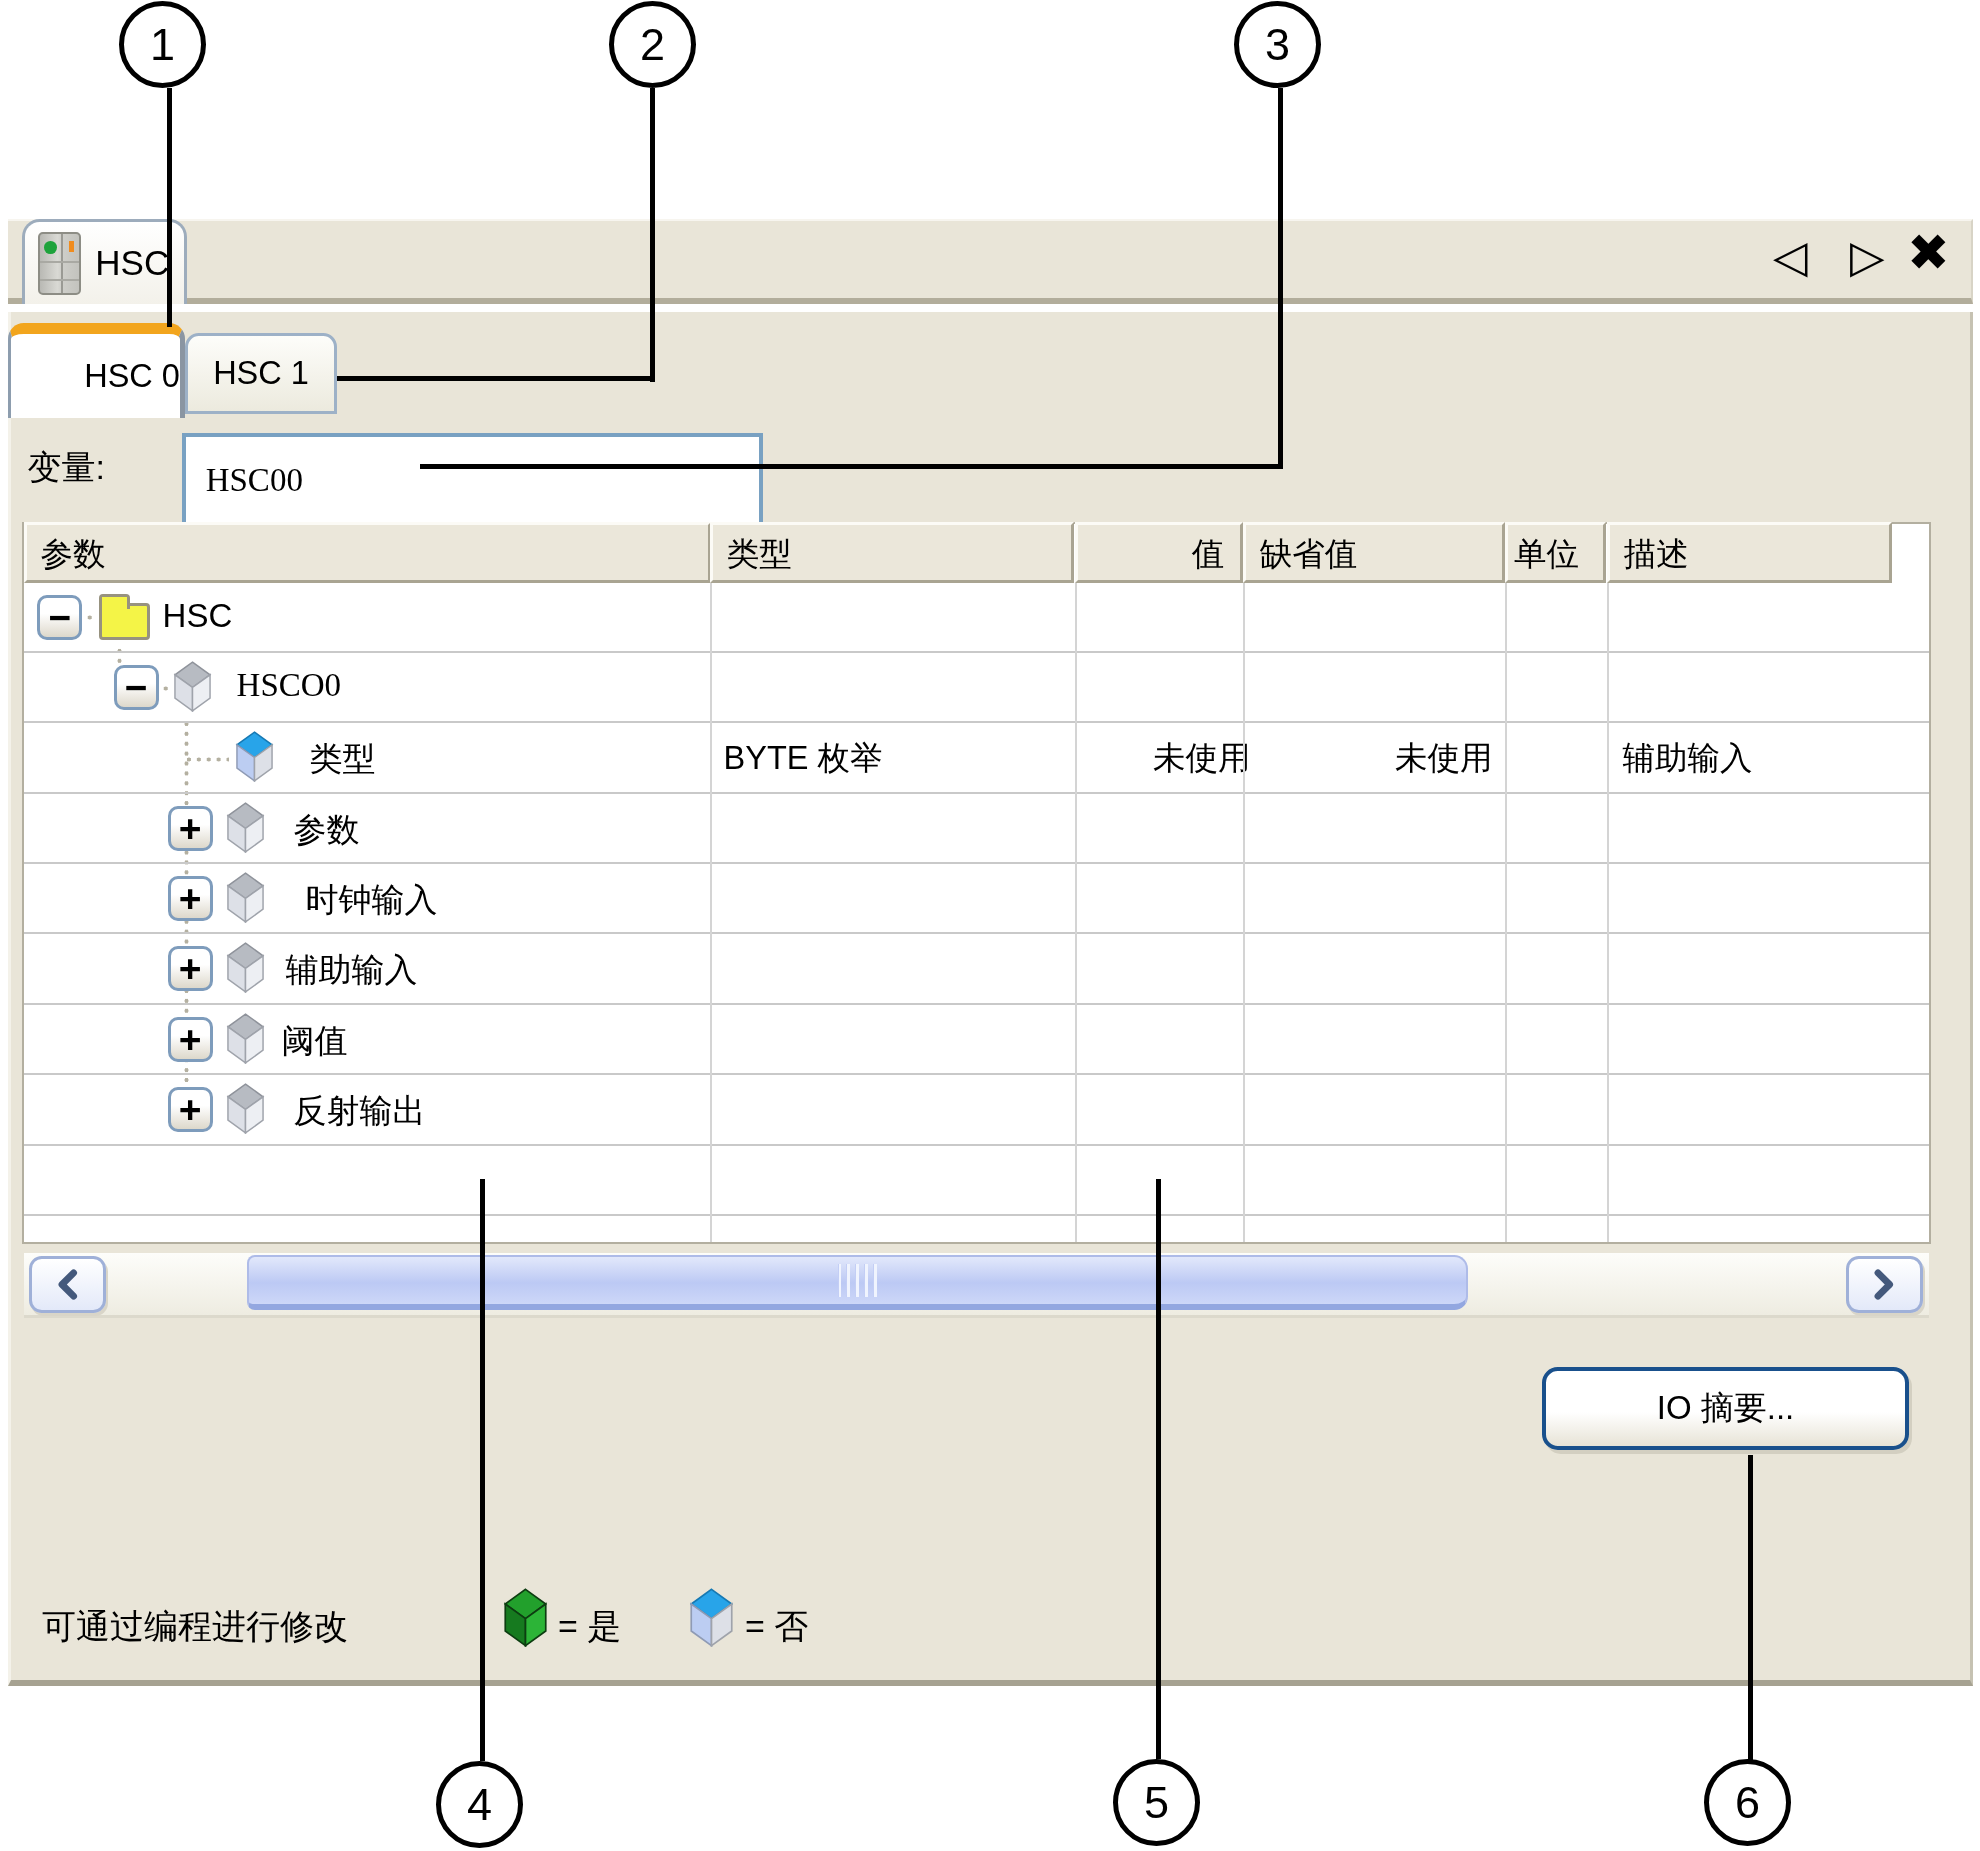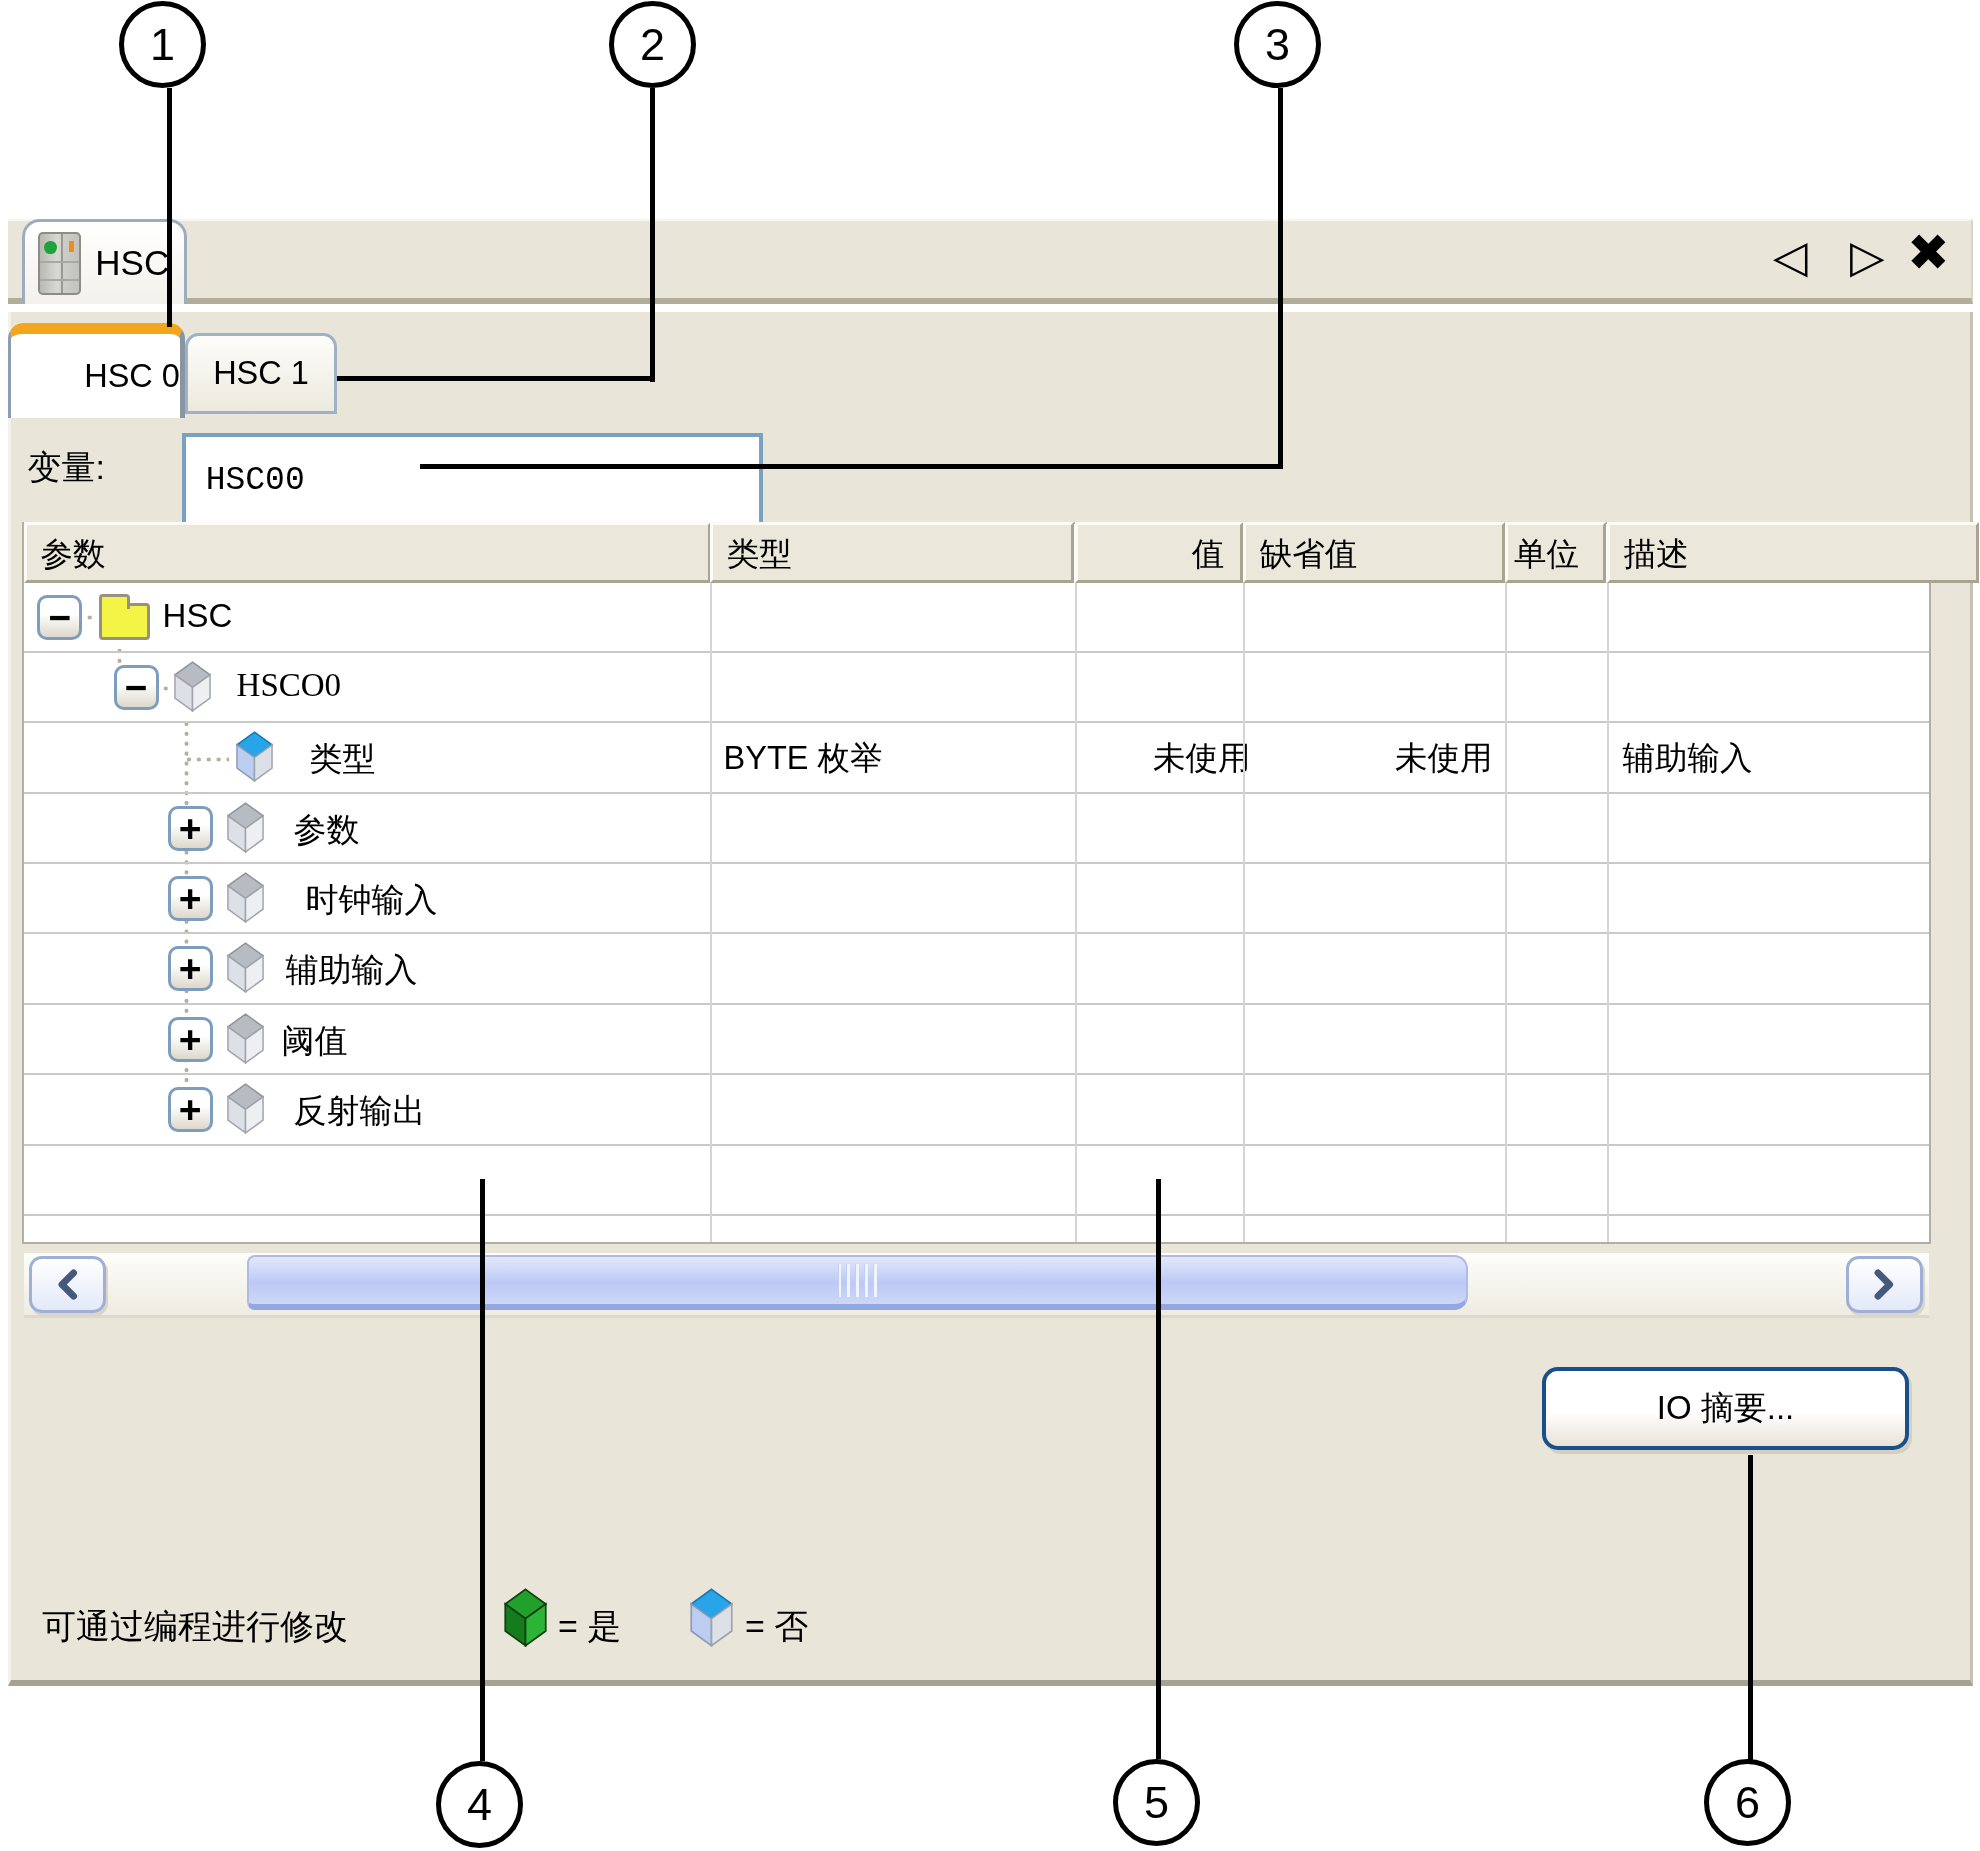--- a/index.html
+++ b/index.html
@@ -39,21 +39,21 @@
              border-radius:15.8px 15.8px 0 0; display:flex; align-items:center; justify-content:flex-end;
              font-size:32.5px; }
   .subtab1 { left:185px; top:333px; width:152px; height:81px; z-index:1;
              background:linear-gradient(#fdfdfa,#ecead f); background:linear-gradient(#fdfdfa,#eceade);
              border:3.9px solid #9db1c7; border-radius:13.8px 13.8px 0 0;
              display:flex; align-items:center; justify-content:center; font-size:32.5px; }
 
   
   .varlabel { left:27.6px; top:445px; font-size:34px; }
   .varinput { left:182px; top:433px; width:581px; height:94px; border:4.9px solid #79a1c2; background:#fff;
-              font-size:33px; padding-left:19.7px; font-family:Liberation Mono, monospace; }
+              font-size:33px; padding-left:19.7px; font-family:Liberation Serif, serif; }
 
   
   .tablewrap { left:21.7px; top:522px; width:1909px; height:722px; background:#ffffff;
                border:2px solid #b3afa0; }
   .hcell { top:522px; height:61px; background:#ebe7da; font-size:32.5px; padding:7.9px 0 0 13.8px;
            border-top:3px solid #fcfbf6; border-left:3px solid #fcfbf6;
            border-bottom:3px solid #a9a492; border-right:3px solid #a9a492; z-index:2; }
   .hcell.right { text-align:right; padding-right:15.8px; }
   .vline { top:583px; height:659px; width:2px; background:#d4d4d4; z-index:1; }
   .trow  { left:23.6px; width:1905px; border-bottom:2px solid #c9c9c9; background:transparent; }
@@ -160,21 +160,21 @@
   <div class="abs varlabel">变量:</div>
   <input class="abs varinput" type="text" value="HSC00" style="">
 
   <div class="abs tablewrap"></div>
 
   <div class="abs hcell" style="left:23.6px;   width:687px;">参数</div>
   <div class="abs hcell" style="left:710px;  width:364px;">类型</div>
   <div class="abs hcell right" style="left:1075px; width:168px;">值</div>
   <div class="abs hcell" style="left:1243px; width:262px;">缺省值</div>
   <div class="abs hcell" style="left:1505px; width:101px; padding-left:5.9px;">单位</div>
-  <div class="abs hcell" style="left:1607px; width:372px;">描述</div>
+  <div class="abs hcell" style="left:1607px; width:285px;">描述</div>
 
   <div class="abs vline" style="left:710px;"></div>
   <div class="abs vline" style="left:1075px;"></div>
   <div class="abs vline" style="left:1243px;"></div>
   <div class="abs vline" style="left:1505px;"></div>
   <div class="abs vline" style="left:1607px;"></div>
 
   <div class="abs dot dotv" style="left:117px; top:646px; height:39px;"></div>
   <div class="abs dot dotv" style="left:184px; top:719px; height:392px;"></div>
   <div class="abs dot doth" style="left:65px;  top:615px; width:31.5px;"></div>

